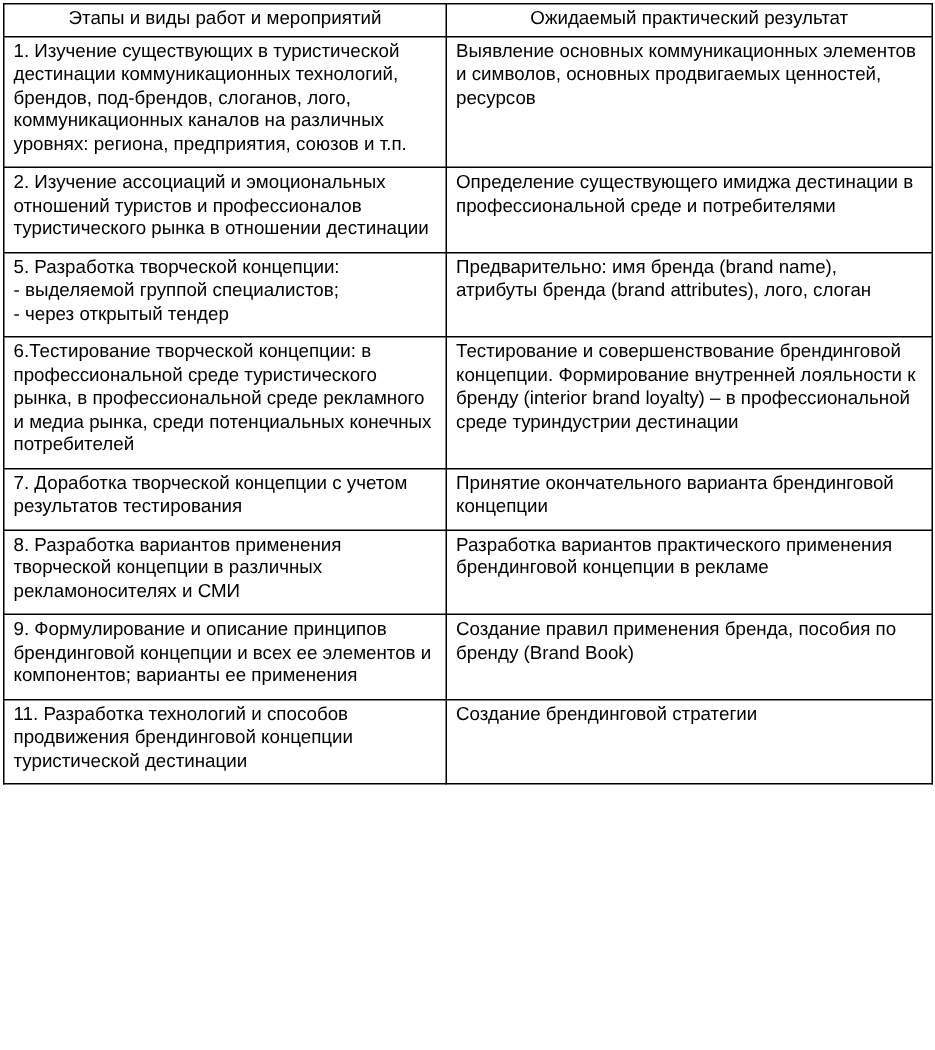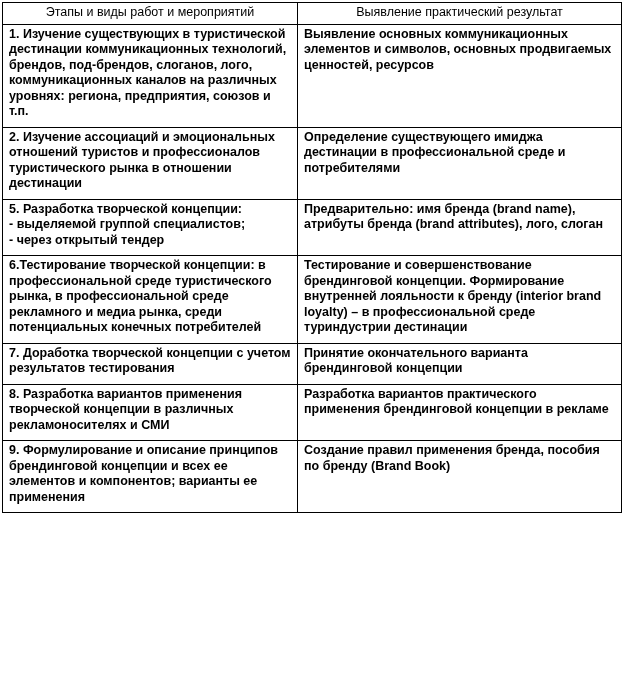--- a/index.html
+++ b/index.html
@@ -19,21 +19,20 @@
     width: 619px;
     margin: 2px;
   }
   table.branding-table th,
   table.branding-table td {
     border: 1px solid #000000;
     vertical-align: top;
     line-height: 1.24;
     padding: 2px 6px 7px 6px;
     overflow: hidden;
-    font-weight: bold;
   }
   table.branding-table th {
     font-weight: normal;
     text-align: center;
     padding: 2px 6px 3px 6px;
   }
   col.col-stage  { width: 295px; }
   col.col-result { width: 324px; }
   .stage-cell {
     white-space: pre-line;
@@ -43,21 +42,21 @@
 <body>
 
 <table class="branding-table">
   <colgroup>
     <col class="col-stage">
     <col class="col-result">
   </colgroup>
   <thead>
     <tr>
       <th>Этапы и виды работ и мероприятий</th>
-      <th>Выявление практический результат</th>
+      <th>Ожидаемый практический результат</th>
     </tr>
   </thead>
   <tbody>
     <tr>
       <td class="stage-cell">1. Изучение существующих в туристической дестинации коммуникационных технологий, брендов, под-брендов, слоганов, лого, коммуникационных каналов на различных уровнях: региона, предприятия, союзов и т.п.</td>
       <td>Выявление основных коммуникационных элементов и символов, основных продвигаемых ценностей, ресурсов</td>
     </tr>
     <tr>
       <td class="stage-cell">2. Изучение ассоциаций и эмоциональных отношений туристов и профессионалов туристического рынка в отношении дестинации</td>
       <td>Определение существующего имиджа дестинации в профессиональной среде и потребителями</td>
@@ -77,14 +76,18 @@
       <td>Принятие окончательного варианта брендинговой концепции</td>
     </tr>
     <tr>
       <td class="stage-cell">8. Разработка вариантов применения творческой концепции в различных рекламоносителях и СМИ</td>
       <td>Разработка вариантов практического применения брендинговой концепции в рекламе</td>
     </tr>
     <tr>
       <td class="stage-cell">9. Формулирование и описание принципов брендинговой концепции и всех ее элементов и компонентов; варианты ее применения</td>
       <td>Создание правил применения бренда, пособия по бренду (Brand Book)</td>
     </tr>
+    <tr>
+      <td class="stage-cell">11. Разработка технологий и способов продвижения брендинговой концепции туристической дестинации</td>
+      <td>Создание брендинговой стратегии</td>
+    </tr>
   </tbody>
 </table>
 
 </body></html>

